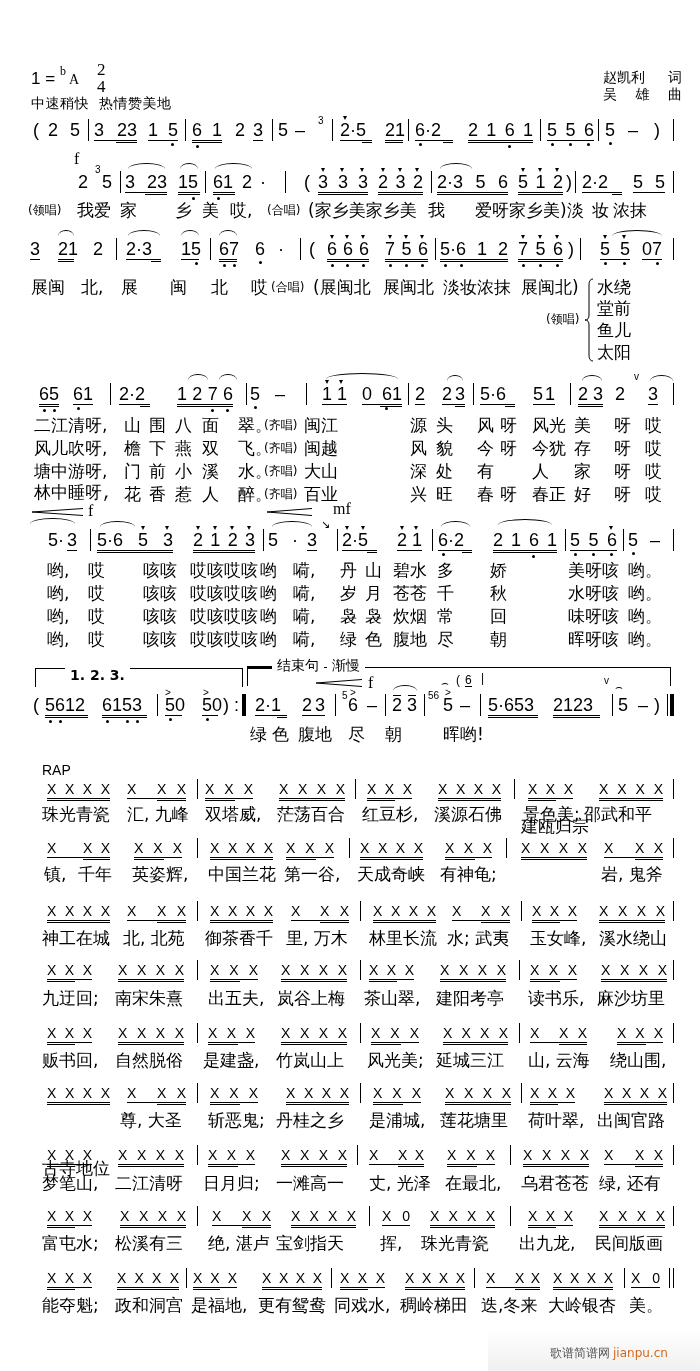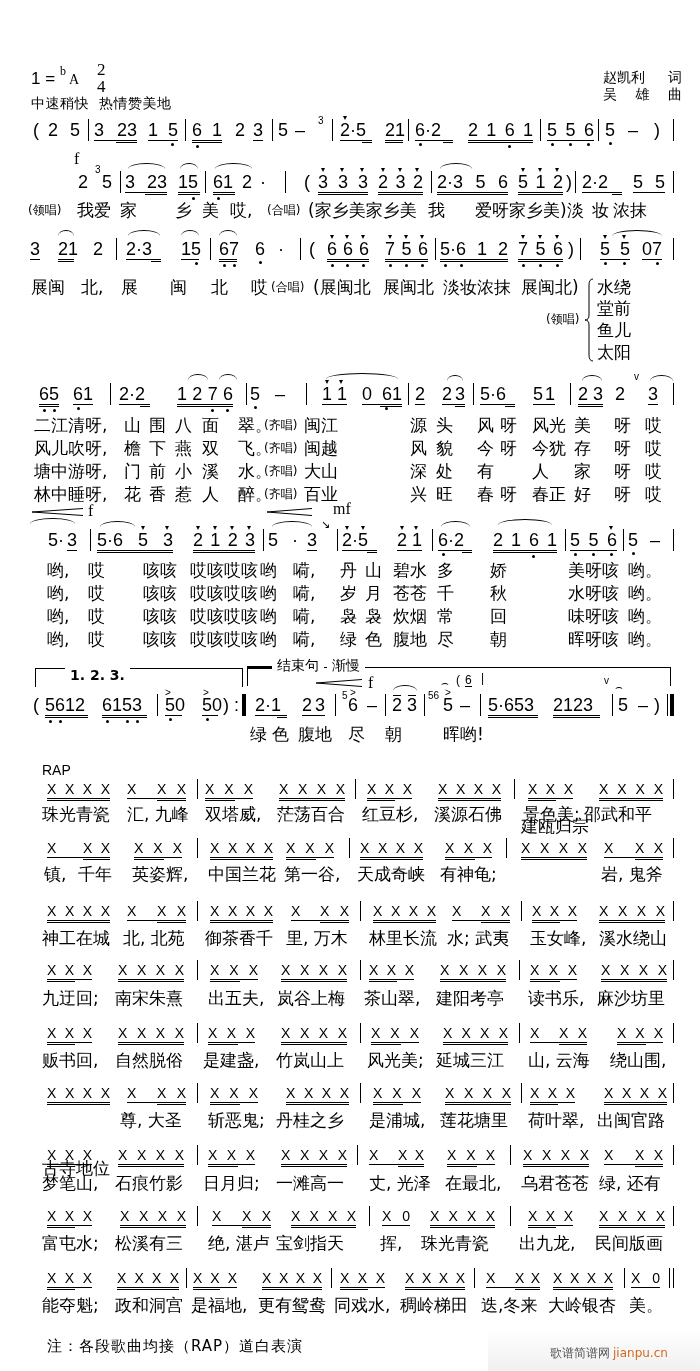--- a/index.html
+++ b/index.html
@@ -663,21 +663,21 @@
       <div class="ly" style="left: 238px; top: 461px;">水。</div>
       <div class="ly s" style="left: 264px; top: 464px;">(齐唱)</div>
       <div class="ly" style="left: 304px; top: 461px;">大山</div>
       <div class="ly" style="left: 410px; top: 461px;">深</div>
       <div class="ly" style="left: 436px; top: 461px;">处</div>
       <div class="ly" style="left: 477px; top: 461px;">有</div>
       <div class="ly" style="left: 532px; top: 461px;">人</div>
       <div class="ly" style="left: 574px; top: 461px;">家</div>
       <div class="ly" style="left: 614px; top: 461px;">呀</div>
       <div class="ly" style="left: 645px; top: 461px;">哎</div>
-      <div class="ly" style="left: 34px; top: 484px;">林中睡呀,</div>
+      <div class="ly" style="left: 34px; top: 484px; font-family: Liberation Mono, monospace;">林中睡呀,</div>
       <div class="ly" style="left: 124px; top: 484px;">花</div>
       <div class="ly" style="left: 149px; top: 484px;">香</div>
       <div class="ly" style="left: 175px; top: 484px;">惹</div>
       <div class="ly" style="left: 202px; top: 484px;">人</div>
       <div class="ly" style="left: 238px; top: 484px;">醉。</div>
       <div class="ly s" style="left: 264px; top: 487px;">(齐唱)</div>
       <div class="ly" style="left: 304px; top: 484px;">百业</div>
       <div class="ly" style="left: 410px; top: 484px;">兴</div>
       <div class="ly" style="left: 436px; top: 484px;">旺</div>
       <div class="ly" style="left: 477px; top: 484px;">春</div>
@@ -1822,21 +1822,21 @@
         </span>
         <span class="piece">
           <span class="g">X</span>
         </span>
       </div>
       <div class="bar thin" style="left: 197px; top: 1145px; height: 20px;"></div>
       <div class="bar thin" style="left: 357px; top: 1145px; height: 20px;"></div>
       <div class="bar thin" style="left: 510px; top: 1145px; height: 20px;"></div>
       <div class="bar thin" style="left: 673px; top: 1145px; height: 20px;"></div>
       <div class="ly" style="left: 42px; top: 1173px;">梦笔山,</div>
-      <div class="ly" style="left: 115px; top: 1173px;">石痕竹影</div>
+      <div class="ly" style="left: 115px; top: 1173px;">二江清呀</div>
       <div class="ly" style="left: 203px; top: 1173px;">日月归;</div>
       <div class="ly" style="left: 276px; top: 1173px;">一滩高一</div>
       <div class="ly" style="left: 369px; top: 1173px;">丈, 光泽</div>
       <div class="ly" style="left: 445px; top: 1173px;">在最北,</div>
       <div class="ly" style="left: 521px; top: 1173px;">乌君苍苍</div>
       <div class="ly" style="left: 599px; top: 1173px;">绿, 还有</div>
       <div class="note x u1 spread" style="left: 47px; top: 1207px; width: 45px;">
         <span class="piece">
           <span class="g">X</span>
         </span>
@@ -2084,19 +2084,18 @@
       <line x1="32" y1="512" x2="83" y2="508.5" stroke="#000000" stroke-width="1"></line>
       <line x1="32" y1="512" x2="83" y2="515.5" stroke="#000000" stroke-width="1"></line>
       <line x1="267" y1="512" x2="312" y2="508.5" stroke="#000000" stroke-width="1"></line>
       <line x1="267" y1="512" x2="312" y2="515.5" stroke="#000000" stroke-width="1"></line>
       <line x1="316" y1="683" x2="362" y2="679.5" stroke="#000000" stroke-width="1"></line>
       <line x1="316" y1="683" x2="362" y2="686.5" stroke="#000000" stroke-width="1"></line>
     </svg>
 
   <div class="abs rap-label" style="left:42px;top:762px">RAP</div>
 
-  <div class="abs footnote" style="left:47px;top:1337px">注：各段歌曲均接（RAP）道白表演</div>
 
   <div class="abs wm-box"></div>
   <div class="abs wm" style="left:550px;top:1346px">
     <span class="wm-cn">歌谱简谱网</span><span class="wm-en">jianpu.cn</span>
   </div>
 </div>
 
 </body></html>

